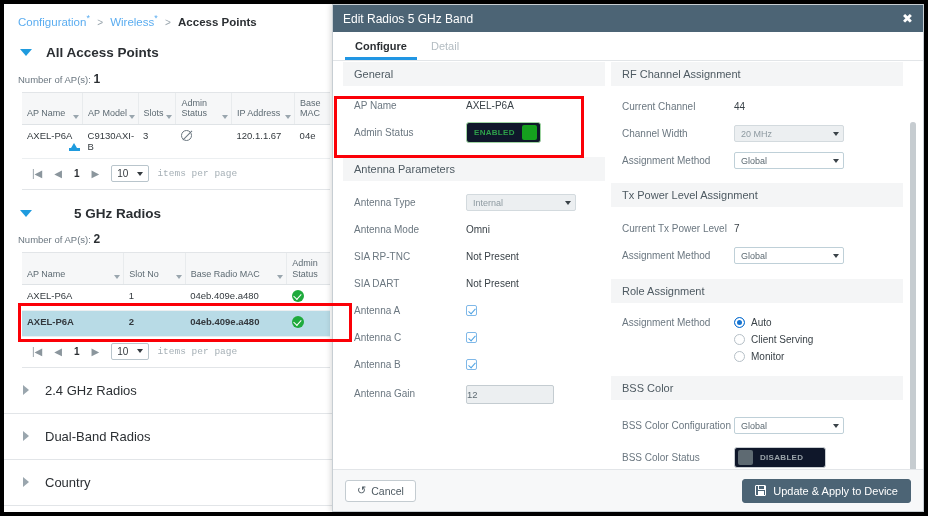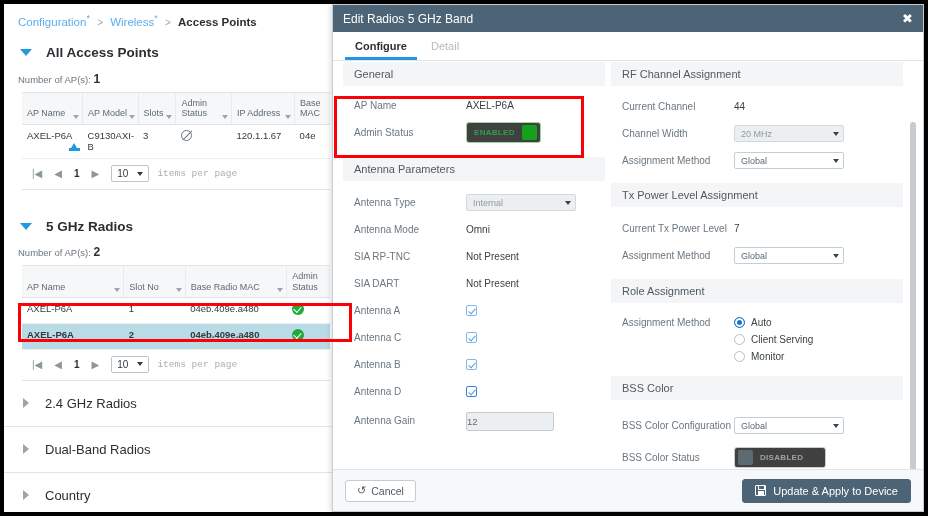--- a/index.html
+++ b/index.html
@@ -248,21 +248,21 @@
     transform:rotate(42deg);
   }
   .radio-list { display:flex; flex-direction:column; gap:6px; }
   .radio-item { display:flex; align-items:center; gap:6px; font-size:10px; color:#3a4248; }
   .rdo { width:11px;height:11px;border-radius:50%;border:1px solid #b6c0c7;background:#fff;}
   .rdo.on { border-color:#1674d1; background:#1674d1; box-shadow:inset 0 0 0 2px #fff; }
 
   .toggle {
     display:inline-flex; align-items:center; gap:7px;
     border:1px solid #9fd4a2; border-radius:3px;
-    padding:2px 3px 2px 7px; background:#404040;
+    padding:2px 3px 2px 7px; background:#0f172a;
   }
   .toggle .tg-lbl { font-size:8px; color:#2ea04a; letter-spacing:.3px; font-weight:bold; }
   .toggle .knob { width:15px;height:15px;background:#15a01e; border-radius:2px; }
   .toggle.off { border-color:#c9ced2; }
   .toggle.off .tg-lbl { color:#9aa3a9; }
   .toggle.off .knob { background:#5e6a72; }
   .toggle.off { flex-direction:row-reverse; padding:2px 22px 2px 3px; }
 
   
   #modal-foot {
@@ -375,21 +375,21 @@
         <span class="pg cur">1</span>
         <span class="pg">▶</span>
         <span class="pgsel">
           <span>10</span>
           <i class="cv"></i>
         </span>
         <span class="ipp">items per page</span>
       </div>
     </div>
 
-    <div class="section-head" style="margin-top:21px;">
+    <div class="section-head" style="margin-top:8px;gap:28px;">
       <span class="caret-down"></span>
       <span class="section-title">5 GHz Radios</span>
     </div>
     <div class="ap-count">
       <span>Number of AP(s):</span>
       <b>2</b>
     </div>
 
     <div class="grid-wrap">
       <table class="grid">
@@ -508,24 +508,20 @@
           <span class="chk"></span>
         </div>
         <div class="frm-row">
           <div class="frm-lbl">Antenna C</div>
           <span class="chk"></span>
         </div>
         <div class="frm-row">
           <div class="frm-lbl">Antenna B</div>
           <span class="chk"></span>
         </div>
-        <div class="frm-row">
-          <div class="frm-lbl">Antenna D</div>
-          <span class="chk strong"></span>
-        </div>
         <div class="frm-row" style="min-height:32px;">
           <div class="frm-lbl">Antenna Gain</div>
           <div class="txtbox">
             <span>12</span>
           </div>
         </div>
       </div>
 
       <div class="col" id="col-right">
 

